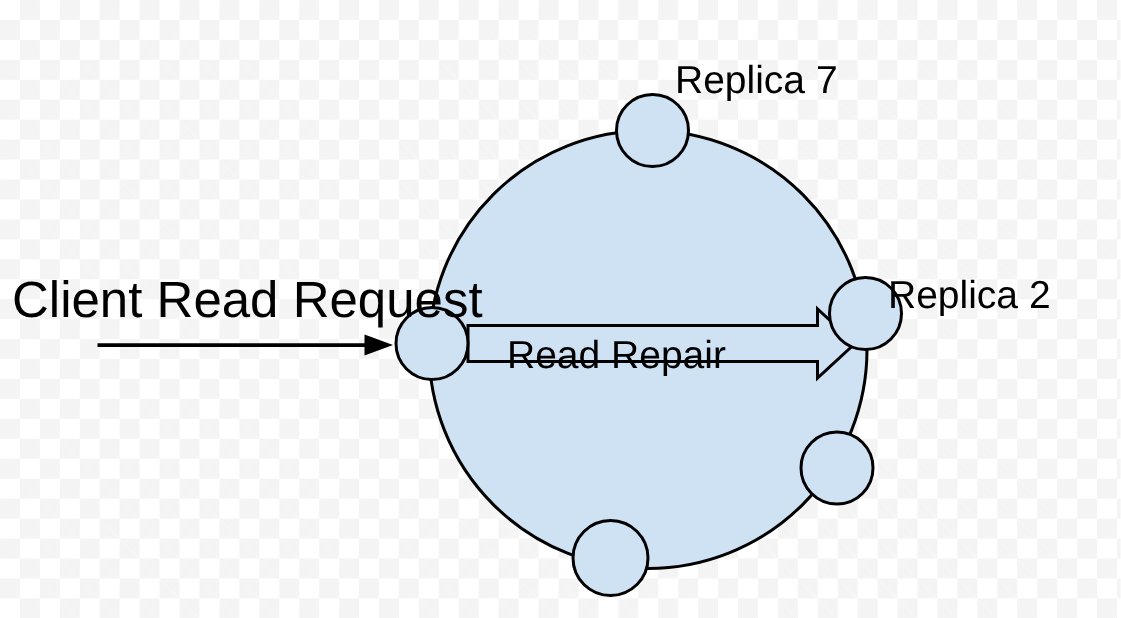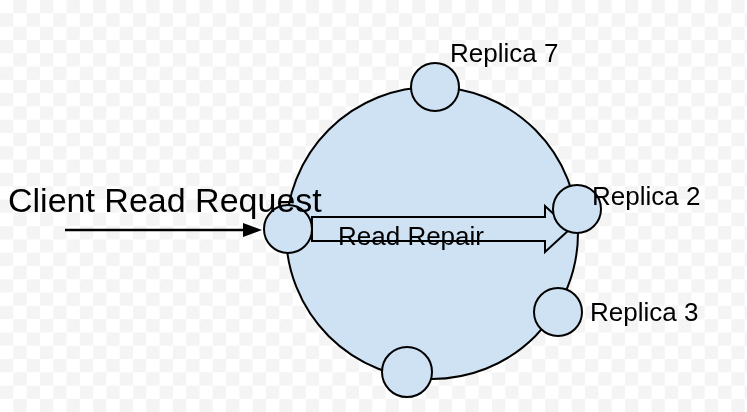--- a/index.html
+++ b/index.html
@@ -66,15 +66,14 @@
   </svg>
 
   <div class="label label-client">Client Read Request</div>
 
   <div class="label label-read-repair">Read Repair</div>
 
   <div class="label label-replica-1">Replica 7</div>
 
   <div class="label label-replica-2">Replica 2</div>
 
-  <div class="label label-replica-3">Replica 3</div>
 
 </div>
 
 </body></html>

